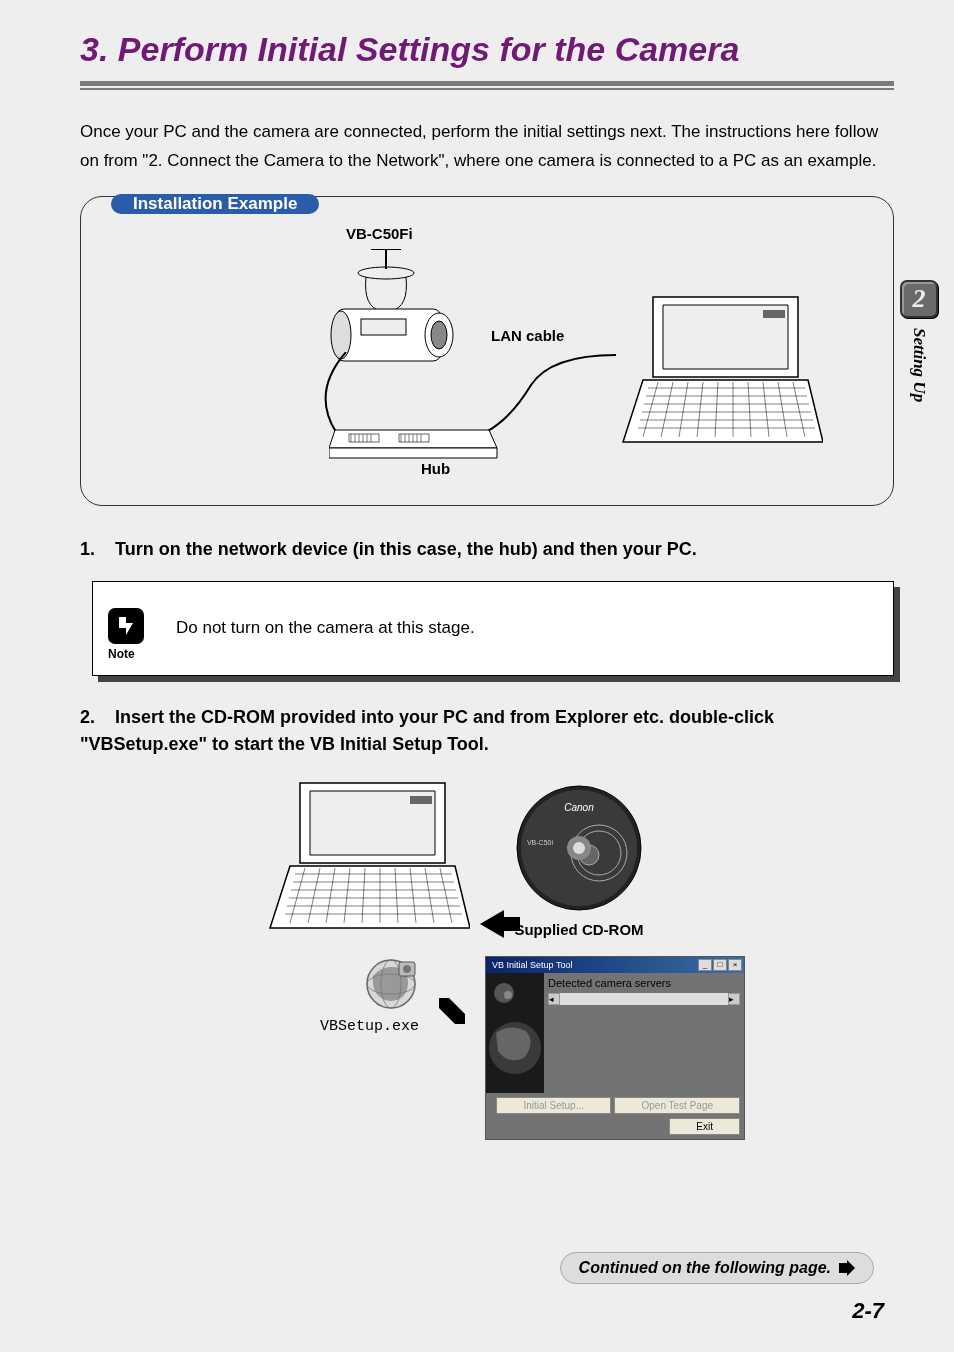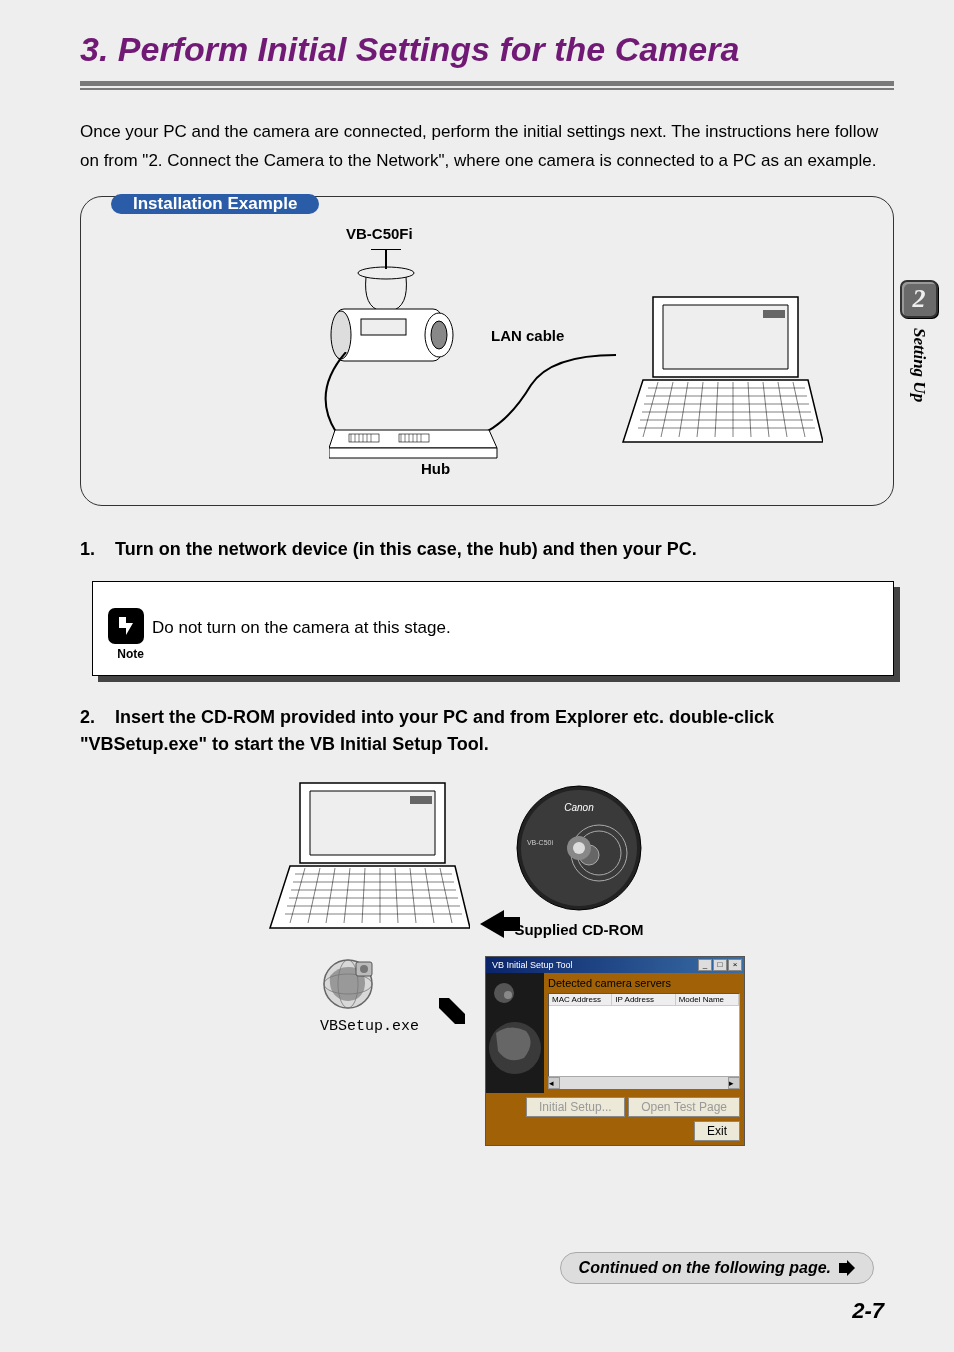--- a/index.html
+++ b/index.html
@@ -91,22 +91,22 @@
   .note-box {
     position: relative;
     background: #fff;
     border: 1px solid #000;
     display: flex;
     align-items: center;
     padding: 14px 20px;
     min-height: 80px;
   }
   .note-icon-col {
-    text-align: right;
-    margin-right: 8px;
+    text-align: left;
+    margin-right: 32px;
     margin-left: -5px;
     margin-top: 12px;
   }
   .note-icon {
     width: 36px; height: 36px;
     border: 2px solid #000;
     border-radius: 7px;
     display: flex;
     align-items: center;
     justify-content: center;
@@ -134,30 +134,30 @@
     content: '';
     position: absolute;
     left: 24px; top: -7px;
     width: 16px; height: 14px;
     background: #000;
   }
   .cdrom { width: 130px; height: 130px; }
   .cd-label { font-size: 15px; font-weight: bold; text-align: center; margin-top: 4px; }
 
   .fig-row2 { display: flex; align-items: flex-start; gap: 18px; margin-top: 18px; margin-left: 60px;}
-  .vbsetup-icon { text-align: left; }
+  .vbsetup-icon { text-align: right; }
   .globe-icon { width: 56px; height: 56px; }
   .vbsetup-label { font-family: "Courier New", monospace; font-size: 15px; margin-top: 2px; }
   .arrow-diag {
     width: 30px; height: 30px; margin-top: 40px;
   }
 
   .dialog {
     width: 260px;
-    background: #a16207;
+    background: #737373;
     border: 1px solid #555;
     font-size: 9px;
   }
   .dialog-title {
     background: linear-gradient(to right, #0a246a, #3a6ea5);
     color: #fff;
     display: flex;
     align-items: center;
     justify-content: space-between;
     padding: 2px 2px 2px 6px;
@@ -173,21 +173,21 @@
     flex: 1;
     background: #fff;
     border: 1px inset #aaa;
     font-size: 8px;
   }
   .dialog-list-head { display: flex; background: #eee; border-bottom: 1px solid #ccc; }
   .dialog-list-head span { flex:1; padding: 1px 3px; border-right: 1px solid #ccc; }
   .dialog-scroll { height: 12px; background: #ddd; display:flex; justify-content:space-between;}
   .dialog-scroll span { width:12px; background:#ccc; border:1px solid #999;}
   .dialog-btns { text-align: right; padding: 4px; }
-  .dialog-btn { display:inline-block; border: 1px solid #888; background:#ece9d8; padding: 2px 12px; font-size:12px; margin-left:1px; color:#999;}
+  .dialog-btn { display:inline-block; border: 1px solid #888; background:#ece9d8; padding: 2px 26px; font-size:10px; margin-left:1px; color:#999;}
   .dialog-btn.enabled { color:#000;}
 
   .continued {
     position: absolute;
     bottom: 68px;
     right: 80px;
     background: #ddd;
     border: 1px solid #aaa;
     border-radius: 16px;
     padding: 6px 18px;
@@ -421,27 +421,20 @@
             <svg width="58" height="120" viewBox="0 0 58 120">
               <rect width="58" height="120" fill="#1a1a1a"></rect>
               <circle cx="29" cy="75" r="26" fill="#3a3a3a"></circle>
               <path d="M 10 60 Q 25 50 40 58 Q 50 70 38 85 Q 22 92 12 78" fill="#666"></path>
               <circle cx="18" cy="20" r="10" fill="#555"></circle>
               <circle cx="22" cy="22" r="4" fill="#888"></circle>
             </svg>
           </div>
           <div class="dialog-right">
             <div class="dialog-caption">Detected camera servers</div>
-            <div class="dialog-list">
-              <div class="dialog-list-head">
-                <span>MAC Address</span>
-                <span>IP Address</span>
-                <span>Model Name</span>
-              </div>
-            </div>
             <div class="dialog-scroll">
                 <span>◂</span>
                 <span>▸</span>
               </div>
           </div>
         </div>
         <div class="dialog-btns">
           <span class="dialog-btn">Initial Setup...</span>
           <span class="dialog-btn">Open Test Page</span>
           <br>

